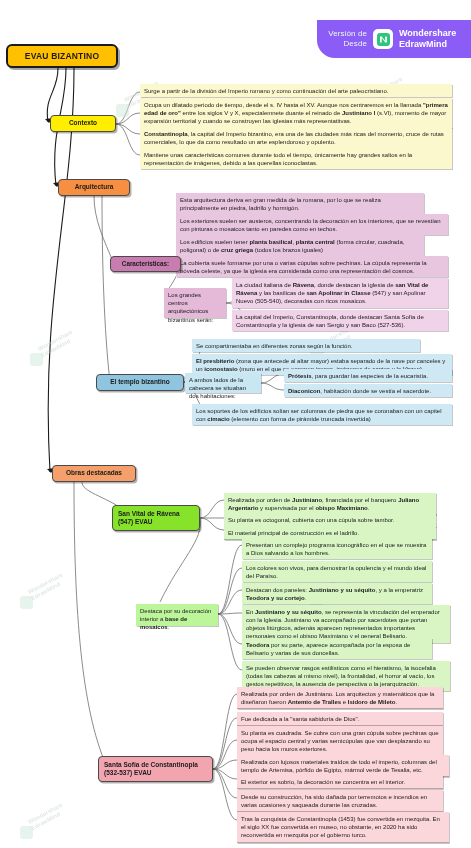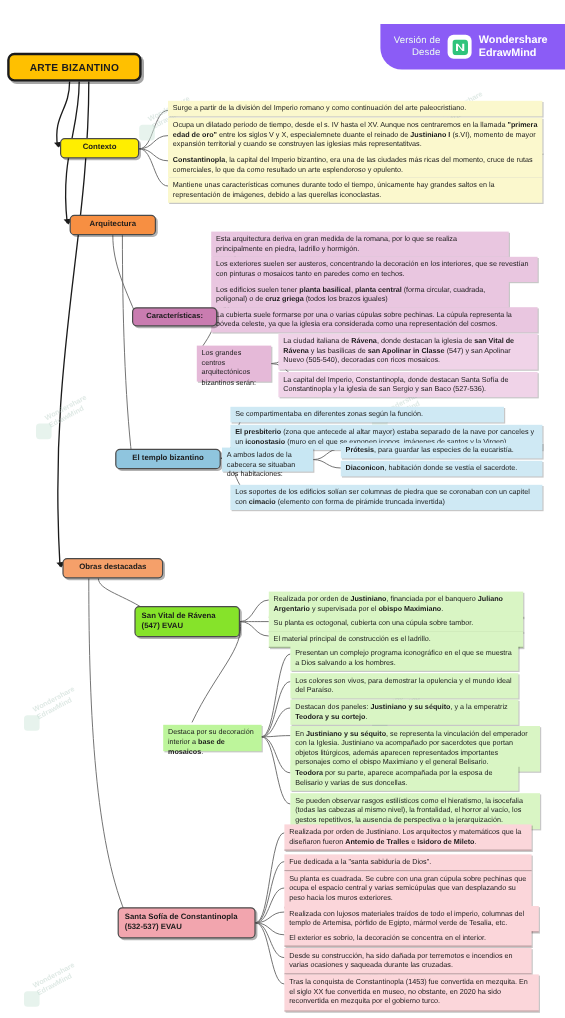--- a/index.html
+++ b/index.html
@@ -227,21 +227,21 @@
     <span class="g1">Wondershare</span>
     <span class="g2">EdrawMind</span>
   </div>
   <div class="wm-mark" style="left:20px;top:826px;"></div>
   <div class="wm-ghost" style="left:300px;top:806px;">
     <span class="g1">Wondershare</span>
     <span class="g2">EdrawMind</span>
   </div>
   <div class="wm-mark" style="left:292px;top:822px;"></div>
 
-  <div class="node topic root">ARTE BIZANTINO</div>
+  <div class="node topic root">EVAU BIZANTINO</div>
 
   <div class="node topic b-contexto">Contexto</div>
 
   <div class="node leaf c-yellow" style="left:140px;top:84px;width:312px;">Surge a partir de la división del Imperio romano y como continuación del arte paleocristiano.</div>
   <div class="node leaf c-yellow" style="left:140px;top:98px;width:312px;">Ocupa un dilatado periodo de tiempo, desde el s. IV hasta el XV. Aunque nos centraremos en la llamada <b>"primera edad de oro"</b> entre los siglos V y X, especialemnete duante el reinado de <b>Justiniano I</b> (s.VI), momento de mayor expansión territorial y cuando se construyen las iglesias más representatitvas.</div>
   <div class="node leaf c-yellow" style="left:140px;top:127px;width:312px;"><b>Constantinopla</b>, la capital del Imperio bizantino, era una de las ciudades más ricas del momento, cruce de rutas comerciales, lo que da como resultado un arte esplendoroso y opulento.</div>
   <div class="node leaf c-yellow" style="left:140px;top:148px;width:312px;">Mantiene unas características comunes durante todo el tiempo, únicamente hay grandes saltos en la representación de imágenes, debido a las querellas iconoclastas.</div>
 
   <div class="node topic b-arquitectura">Arquitectura</div>
 

